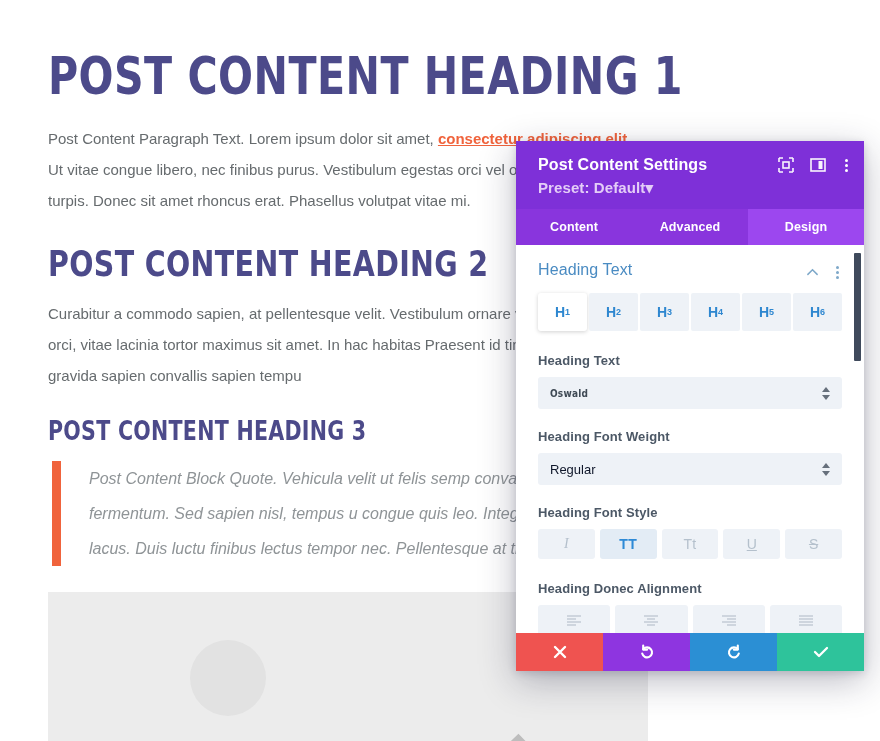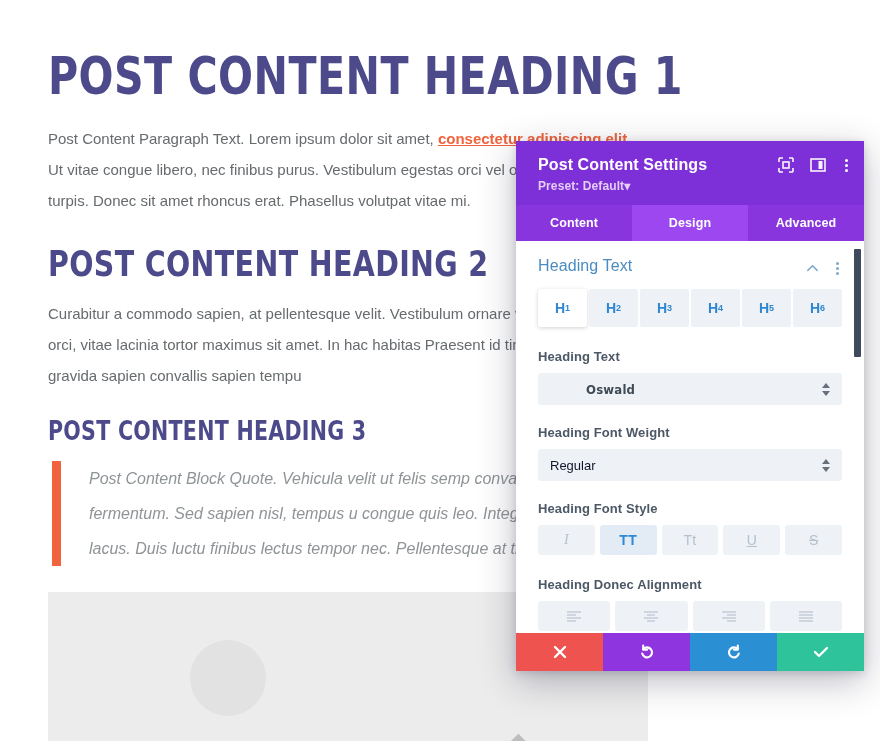--- a/index.html
+++ b/index.html
@@ -140,21 +140,21 @@
     color: #ffffff;
     position: relative;
   }
   .panel-title {
     font-size: 16px;
     font-weight: 700;
     letter-spacing: 0.1px;
     line-height: 20px;
   }
   .panel-preset {
-    font-size: 12px;
+    font-size: 15px;
     font-weight: 600;
     color: #e4cdf7;
     margin-top: 4px;
     letter-spacing: 0.1px;
   }
   .panel-header-icons {
     position: absolute;
     right: 14px;
     top: 16px;
     display: flex;
@@ -296,24 +296,23 @@
     position: relative;
   }
   .select-value {
     flex: 1;
     font-size: 13px;
     color: #0f172a;
   }
   .select-value.fontname {
     font-family: "DejaVu Sans Condensed", "Liberation Sans Narrow", "Liberation Sans", sans-serif;
     font-weight: 700;
-    font-size: 13px;
+    font-size: 10px;
     color: #3f4a55;
     letter-spacing: 0.2px;
-    margin-left: 36px;
   }
   .spinner {
     display: flex;
     flex-direction: column;
     align-items: center;
     gap: 3px;
   }
   .spinner i {
     display: block;
     width: 0; height: 0;
@@ -439,22 +438,22 @@
       <div class="dots-icon">
         <i></i>
           <i></i>
           <i></i>
       </div>
     </div>
   </div>
 
   <div class="panel-tabs">
     <div class="tab">Content</div>
+    <div class="tab">Advanced</div>
     <div class="tab active">Design</div>
-    <div class="tab">Advanced</div>
   </div>
 
   <div class="panel-body">
     <div class="panel-scroll">
 
       <div class="section-head">
         <div class="section-title">Heading Text</div>
         <svg class="chev" viewBox="0 0 14 14">
           <path d="M2 9 L7 4 L12 9" fill="none" stroke="#7ea8c9" stroke-width="1.6" stroke-linecap="round"></path>
         </svg>

